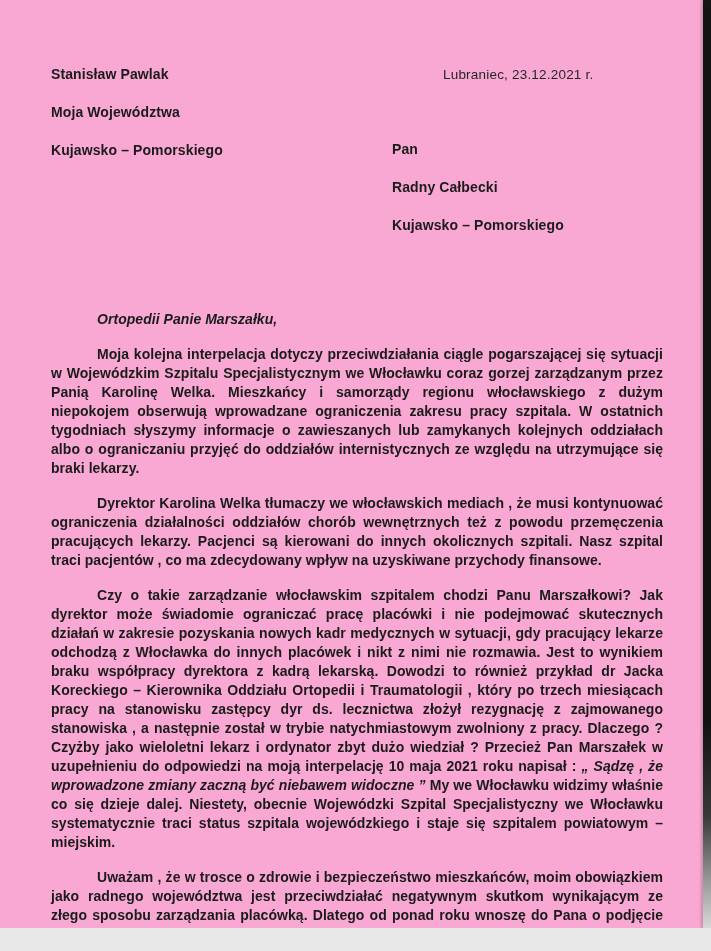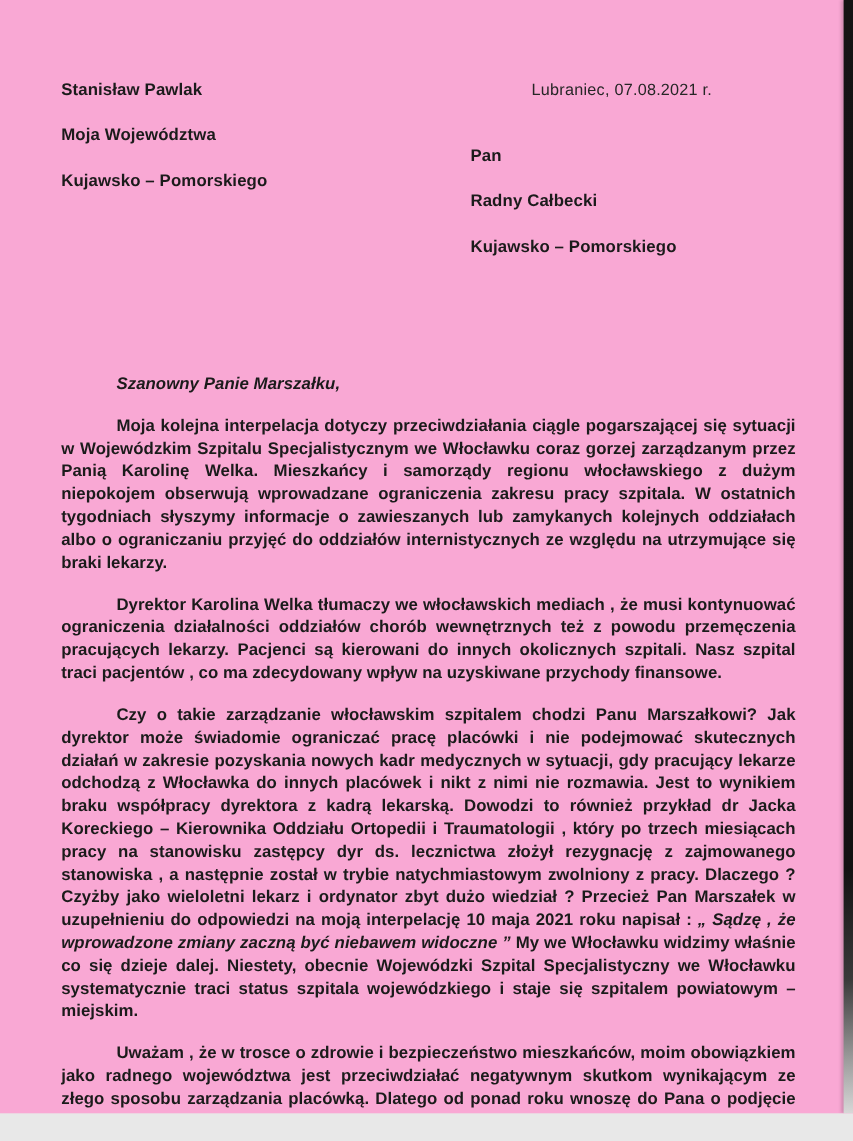--- a/index.html
+++ b/index.html
@@ -45,21 +45,21 @@
     left: 443px;
     top: 67px;
     font-size: 13.5px;
     font-weight: normal;
     color: #262626;
     letter-spacing: 0.2px;
   }
   .recipient {
     position: absolute;
     left: 392px;
-    top: 121px;
+    top: 141px;
     font-size: 14px;
     font-weight: bold;
     letter-spacing: 0.1px;
   }
   .recipient .lh-line { line-height: 16px; margin-bottom: 22px; }
   .letter-body {
     position: absolute;
     left: 51px;
     top: 310px;
     width: 612px;
@@ -86,30 +86,30 @@
 <div class="page">
 
   <div class="scan-edge"></div>
 
   <div class="sender">
     <div class="lh-line">Stanisław Pawlak</div>
     <div class="lh-line">Moja Województwa</div>
     <div class="lh-line">Kujawsko – Pomorskiego</div>
   </div>
 
-  <div class="place-date">Lubraniec, 07.08.2021 r.</div>
+  <div class="place-date">Lubraniec, 23.12.2021 r.</div>
 
   <div class="recipient">
     <div class="lh-line">Pan</div>
     <div class="lh-line">Radny Całbecki</div>
     <div class="lh-line">Kujawsko – Pomorskiego</div>
   </div>
 
   <div class="letter-body">
-    <p class="salutation">Szanowny Panie Marszałku,</p>
+    <p class="salutation">Ortopedii Panie Marszałku,</p>
 
     <p class="para"><span>Moja kolejna interpelacja dotyczy przeciwdziałania ciągle pogarszającej się sytuacji w Wojewódzkim Szpitalu Specjalistycznym we Włocławku coraz gorzej zarządzanym przez Panią Karolinę Welka. Mieszkańcy i samorządy regionu włocławskiego z dużym niepokojem obserwują wprowadzane ograniczenia zakresu pracy szpitala. W ostatnich tygodniach słyszymy informacje o zawieszanych lub zamykanych kolejnych oddziałach albo o ograniczaniu przyjęć do oddziałów internistycznych ze względu na utrzymujące się braki lekarzy.</span></p>
 
     <p class="para"><span>Dyrektor Karolina Welka tłumaczy we włocławskich mediach , że musi kontynuować ograniczenia działalności oddziałów chorób wewnętrznych też z powodu przemęczenia pracujących lekarzy. Pacjenci są kierowani do innych okolicznych szpitali. Nasz szpital traci pacjentów , co ma zdecydowany wpływ na uzyskiwane przychody finansowe.</span></p>
 
     <p class="para"><span>Czy o takie zarządzanie włocławskim szpitalem chodzi Panu Marszałkowi? Jak dyrektor może świadomie ograniczać pracę placówki i nie podejmować skutecznych działań w zakresie pozyskania nowych kadr medycznych w sytuacji, gdy pracujący lekarze odchodzą z Włocławka do innych placówek i nikt z nimi nie rozmawia. Jest to wynikiem braku współpracy dyrektora z kadrą lekarską. Dowodzi to również przykład dr Jacka Koreckiego – Kierownika Oddziału Ortopedii i Traumatologii , który po trzech miesiącach pracy na stanowisku zastępcy dyr ds. lecznictwa złożył rezygnację z zajmowanego stanowiska , a następnie został w trybie natychmiastowym zwolniony z pracy. Dlaczego ? Czyżby jako wieloletni lekarz i ordynator zbyt dużo wiedział ? Przecież Pan Marszałek w uzupełnieniu do odpowiedzi na moją interpelację 10 maja 2021 roku napisał : </span><span class="quote-italic">„ Sądzę , że wprowadzone zmiany zaczną być niebawem widoczne ”</span><span> My we Włocławku widzimy właśnie co się dzieje dalej. Niestety, obecnie Wojewódzki Szpital Specjalistyczny we Włocławku systematycznie traci status szpitala wojewódzkiego i staje się szpitalem powiatowym – miejskim.</span></p>
 
     <p class="para"><span>Uważam , że w trosce o zdrowie i bezpieczeństwo mieszkańców, moim obowiązkiem jako radnego województwa jest przeciwdziałać negatywnym skutkom wynikającym ze złego sposobu zarządzania placówką. Dlatego od ponad roku wnoszę do Pana o podjęcie działań zapewniających radykalne zmiany.</span></p>
   </div>
 

